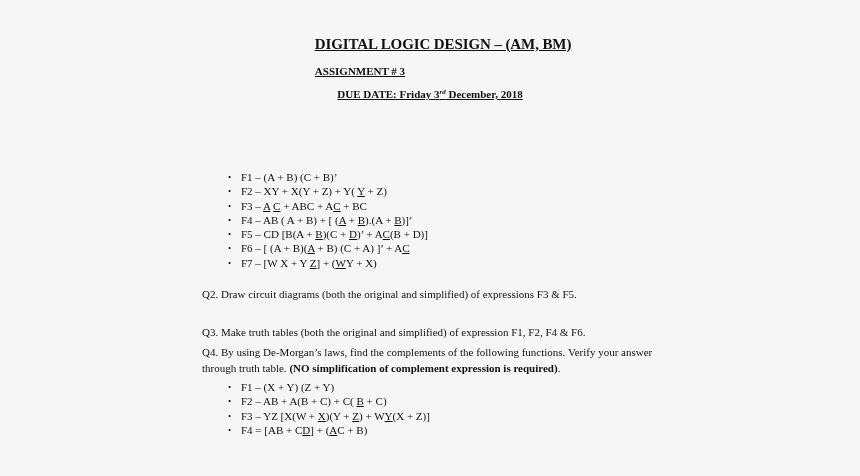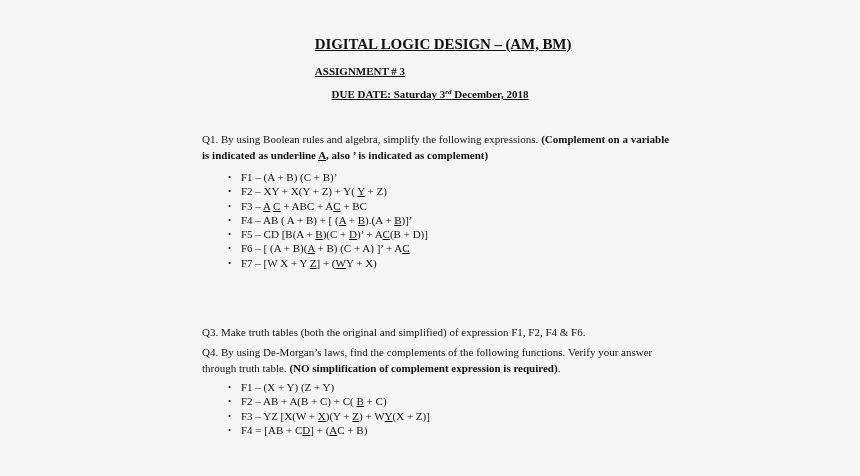--- a/index.html
+++ b/index.html
@@ -96,34 +96,34 @@
     .q4 { top: 344px; }
     .list2 { top: 380px; }
   </style>
 </head>
 <body>
 
 <div class="page">
 
   <div class="title">DIGITAL LOGIC DESIGN – (AM, BM)</div>
   <div class="subtitle">ASSIGNMENT # 3</div>
-  <div class="duedate"><span>DUE DATE: Saturday 3</span><sup>rd</sup><span> December, 2018</span></div>
+  <div class="duedate"><span>DUE DATE: Friday 3</span><sup>rd</sup><span> December, 2018</span></div>
 
-  <div class="para q1"><span>Q1. By using Boolean rules and algebra, simplify the following expressions. </span><b><span>(Complement on a variable is indicated as underline </span><span class="u">A</span><span>, also ’ is indicated as complement)</span></b></div>
 
   <ul class="list list1">
       <li><span class="bullet">•</span><span>F1 – (A + B) (C + B)’</span></li>
       <li><span class="bullet">•</span><span>F2 – XY + X(Y + Z) + Y( </span><span class="u">Y</span><span> + Z)</span></li>
       <li><span class="bullet">•</span><span>F3 – </span><span class="u">A</span><span> </span><span class="u">C</span><span> + ABC + A</span><span class="u">C</span><span> + BC</span></li>
       <li><span class="bullet">•</span><span>F4 – AB ( A + B) + [ (</span><span class="u">A</span><span> + </span><span class="u">B</span><span>).(A + </span><span class="u">B</span><span>)]’</span></li>
       <li><span class="bullet">•</span><span>F5 – CD [B(A + </span><span class="u">B</span><span>)(C + </span><span class="u">D</span><span>)’ + A</span><span class="u">C</span><span>(B + D)]</span></li>
       <li><span class="bullet">•</span><span>F6 – [ (A + B)(</span><span class="u">A</span><span> + B) (C + A) ]’ + A</span><span class="u">C</span></li>
       <li><span class="bullet">•</span><span>F7 – [W X + Y  </span><span class="u">Z</span><span>] + (</span><span class="u">W</span><span>Y + X)</span></li>
     </ul>
 
+  <div class="para q2">Q2. Draw circuit diagrams (both the original and simplified) of expressions F3 &amp; F5.</div>
 
   <div class="para q3">Q3. Make truth tables (both the original and simplified) of expression F1, F2, F4 &amp; F6.</div>
 
   <div class="para q4"><span>Q4. By using De-Morgan’s laws, find the complements of the following functions. Verify your answer through truth table. </span><b>(NO simplification of complement expression is required)</b><span>.</span></div>
 
   <ul class="list list2">
       <li><span class="bullet">•</span><span>F1 – (X + Y) (Z + Y)</span></li>
       <li><span class="bullet">•</span><span>F2 – AB + A(B + C) + C( </span><span class="u">B</span><span> + C)</span></li>
       <li><span class="bullet">•</span><span>F3 – YZ [X(W + </span><span class="u">X</span><span>)(Y + </span><span class="u">Z</span><span>) + W</span><span class="u">Y</span><span>(X + Z)]</span></li>
       <li><span class="bullet">•</span><span>F4 =  [AB + C</span><span class="u">D</span><span>] + (</span><span class="u">A</span><span>C + B)</span></li>

